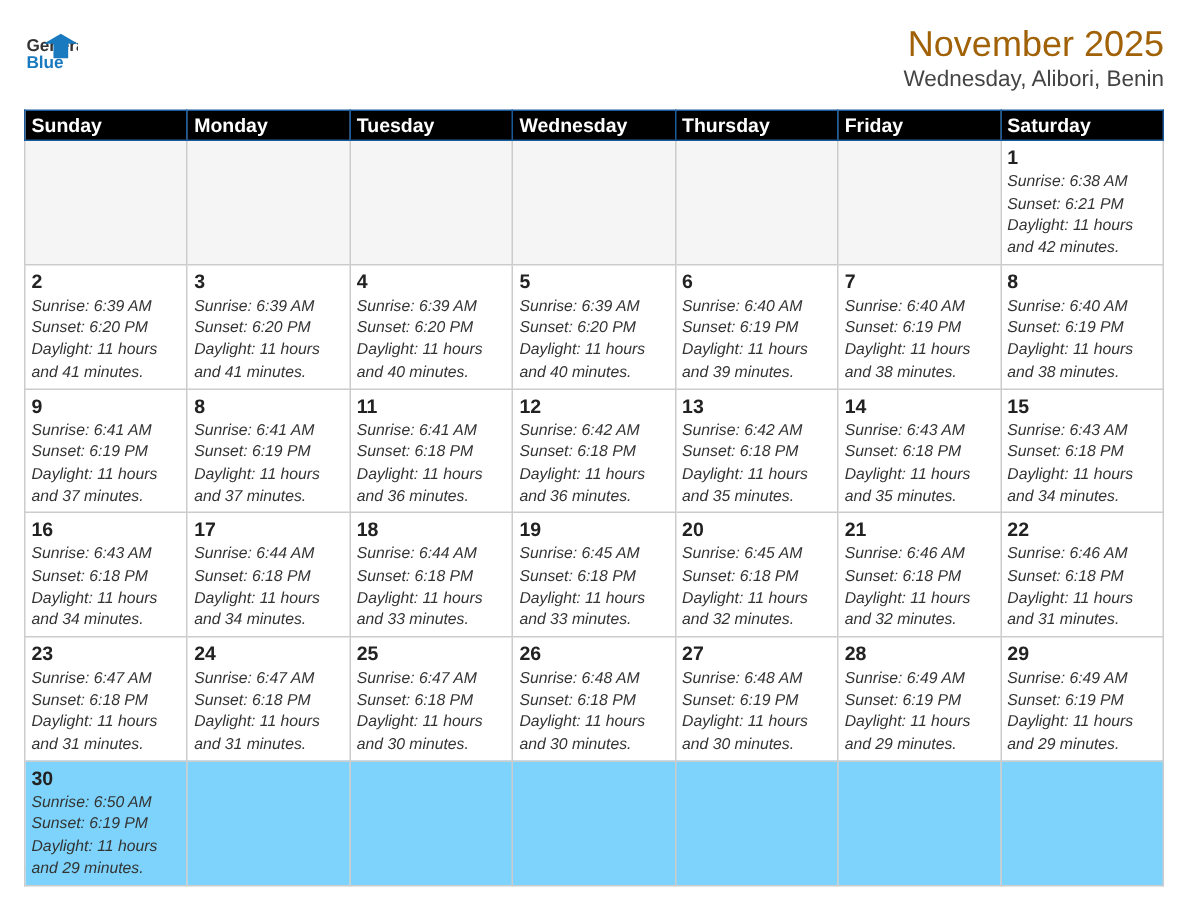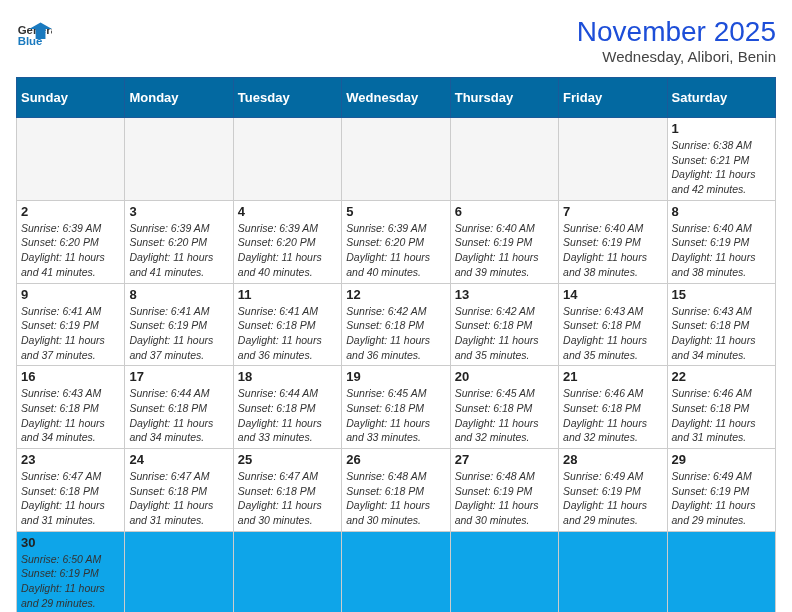--- a/index.html
+++ b/index.html
@@ -20,37 +20,37 @@
       display: flex;
       align-items: center;
       gap: 4px;
     }
     .logo-icon {
       width: 36px;
       height: 36px;
     }
     .title-block { text-align: right; }
     .calendar-title {
-      font-size: 28px;
+      font-size: 24px;
       font-weight: normal;
-      color: #1d4ed8;
+      color: #a16207;
     }
     .calendar-subtitle {
       font-size: 15px;
       color: #444;
     }
     table {
       width: 100%;
       border-collapse: collapse;
       font-size: 11px;
     }
     thead tr th {
-      background: #0369a1;
+      background: #000000;
       color: #fff;
-      padding: 12px 4px;
+      padding: 2px 4px;
       text-align: left;
       font-size: 13px;
       font-weight: bold;
       border: 1px solid #1a5a99;
     }
     tbody tr td {
       border: 1px solid #ccc;
       vertical-align: top;
       padding: 3px 4px;
       width: calc(100% / 7);
@@ -64,21 +64,21 @@
       display: block;
       margin-bottom: 2px;
     }
     .day-info {
       color: #333;
       font-size: 10.5px;
       line-height: 1.4;
       font-style: italic;
     }
     .empty-cell { background: #f5f5f5; }
-    tbody tr:last-child td { background: #0ea5e9; }
+    tbody tr:last-child td { background: #7dd3fc; }
   </style>
 </head>
 <body>
 
 <div class="header">
   <div class="logo">
     <svg class="logo-icon" viewBox="0 0 44 44">
       <text x="2" y="22" font-size="14" font-family="Arial" font-weight="bold" fill="#333">General</text>
       <text x="2" y="36" font-size="14" font-family="Arial" font-weight="bold" fill="#1a7abf">Blue</text>
       <polygon points="30,8 44,16 36,16 36,28 24,28 24,16 16,16" fill="#1a7abf"></polygon>

